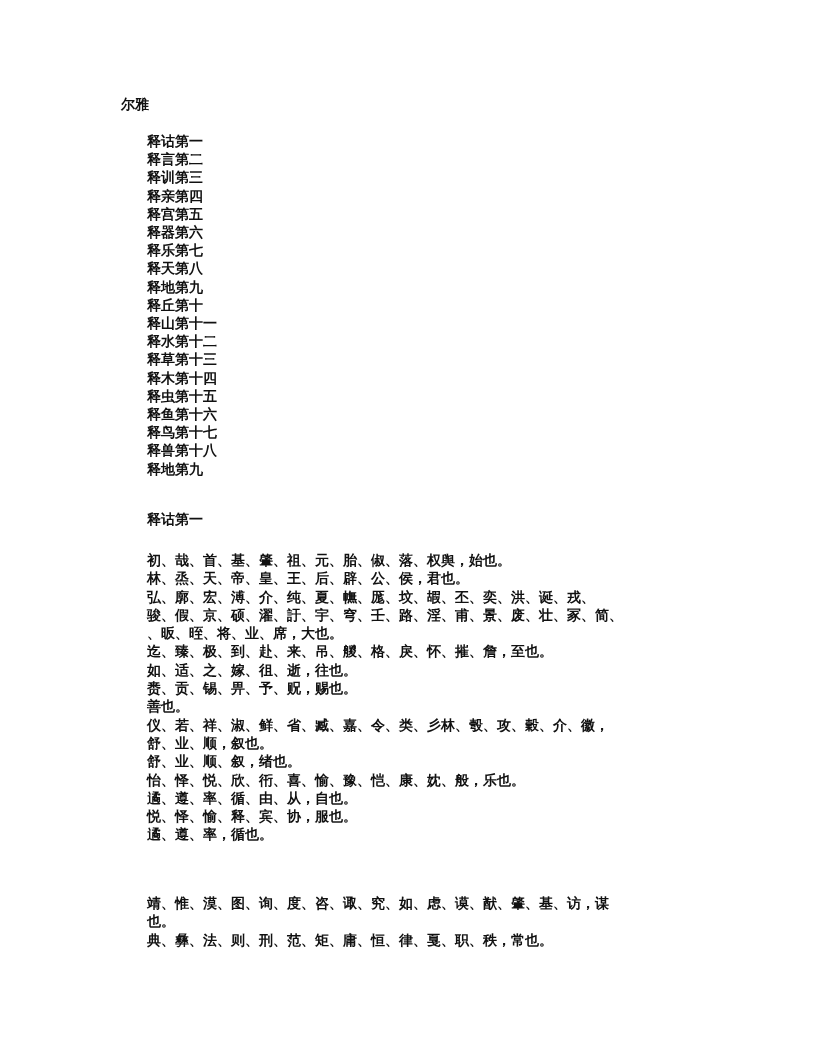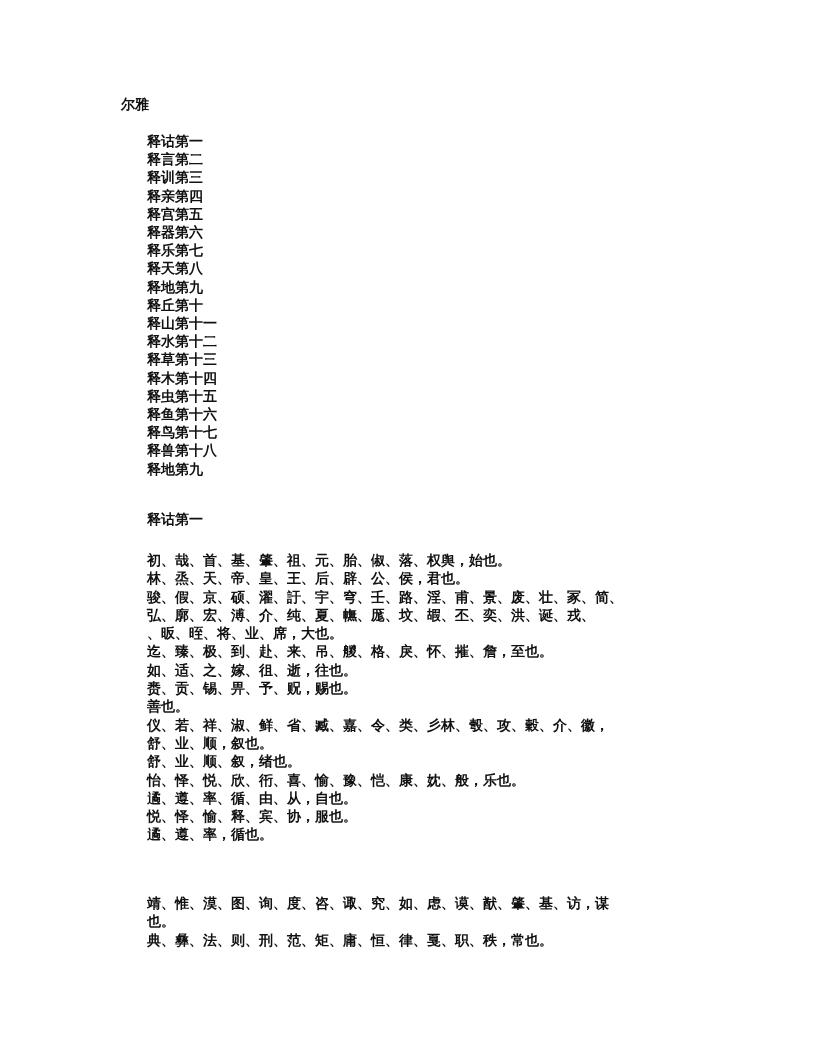--- a/index.html
+++ b/index.html
@@ -41,22 +41,22 @@
     <div>释鸟第十七</div>
     <div>释兽第十八</div>
     <div>释地第九</div>
   </div>
 
   <div class="section-head">释诂第一</div>
 
   <div class="body-block b1">
     <div>初、哉、首、基、肇、祖、元、胎、俶、落、权舆，始也。</div>
     <div>林、烝、天、帝、皇、王、后、辟、公、侯，君也。</div>
+    <div>弘、廓、宏、溥、介、纯、夏、幠、厖、坟、嘏、丕、奕、洪、诞、戎、</div>
     <div>骏、假、京、硕、濯、訏、宇、穹、壬、路、淫、甫、景、废、壮、冢、简、</div>
-    <div>弘、廓、宏、溥、介、纯、夏、幠、厖、坟、嘏、丕、奕、洪、诞、戎、</div>
     <div>、昄、晊、将、业、席，大也。</div>
     <div>迄、臻、极、到、赴、来、吊、艐、格、戾、怀、摧、詹，至也。</div>
     <div>如、适、之、嫁、徂、逝，往也。</div>
     <div>赉、贡、锡、畀、予、贶，赐也。</div>
     <div>善也。</div>
     <div>仪、若、祥、淑、鲜、省、臧、嘉、令、类、彡林、彀、攻、穀、介、徽，</div>
     <div>舒、业、顺，叙也。</div>
     <div>舒、业、顺、叙，绪也。</div>
     <div>怡、怿、悦、欣、衎、喜、愉、豫、恺、康、妉、般，乐也。</div>
     <div>遹、遵、率、循、由、从，自也。</div>

